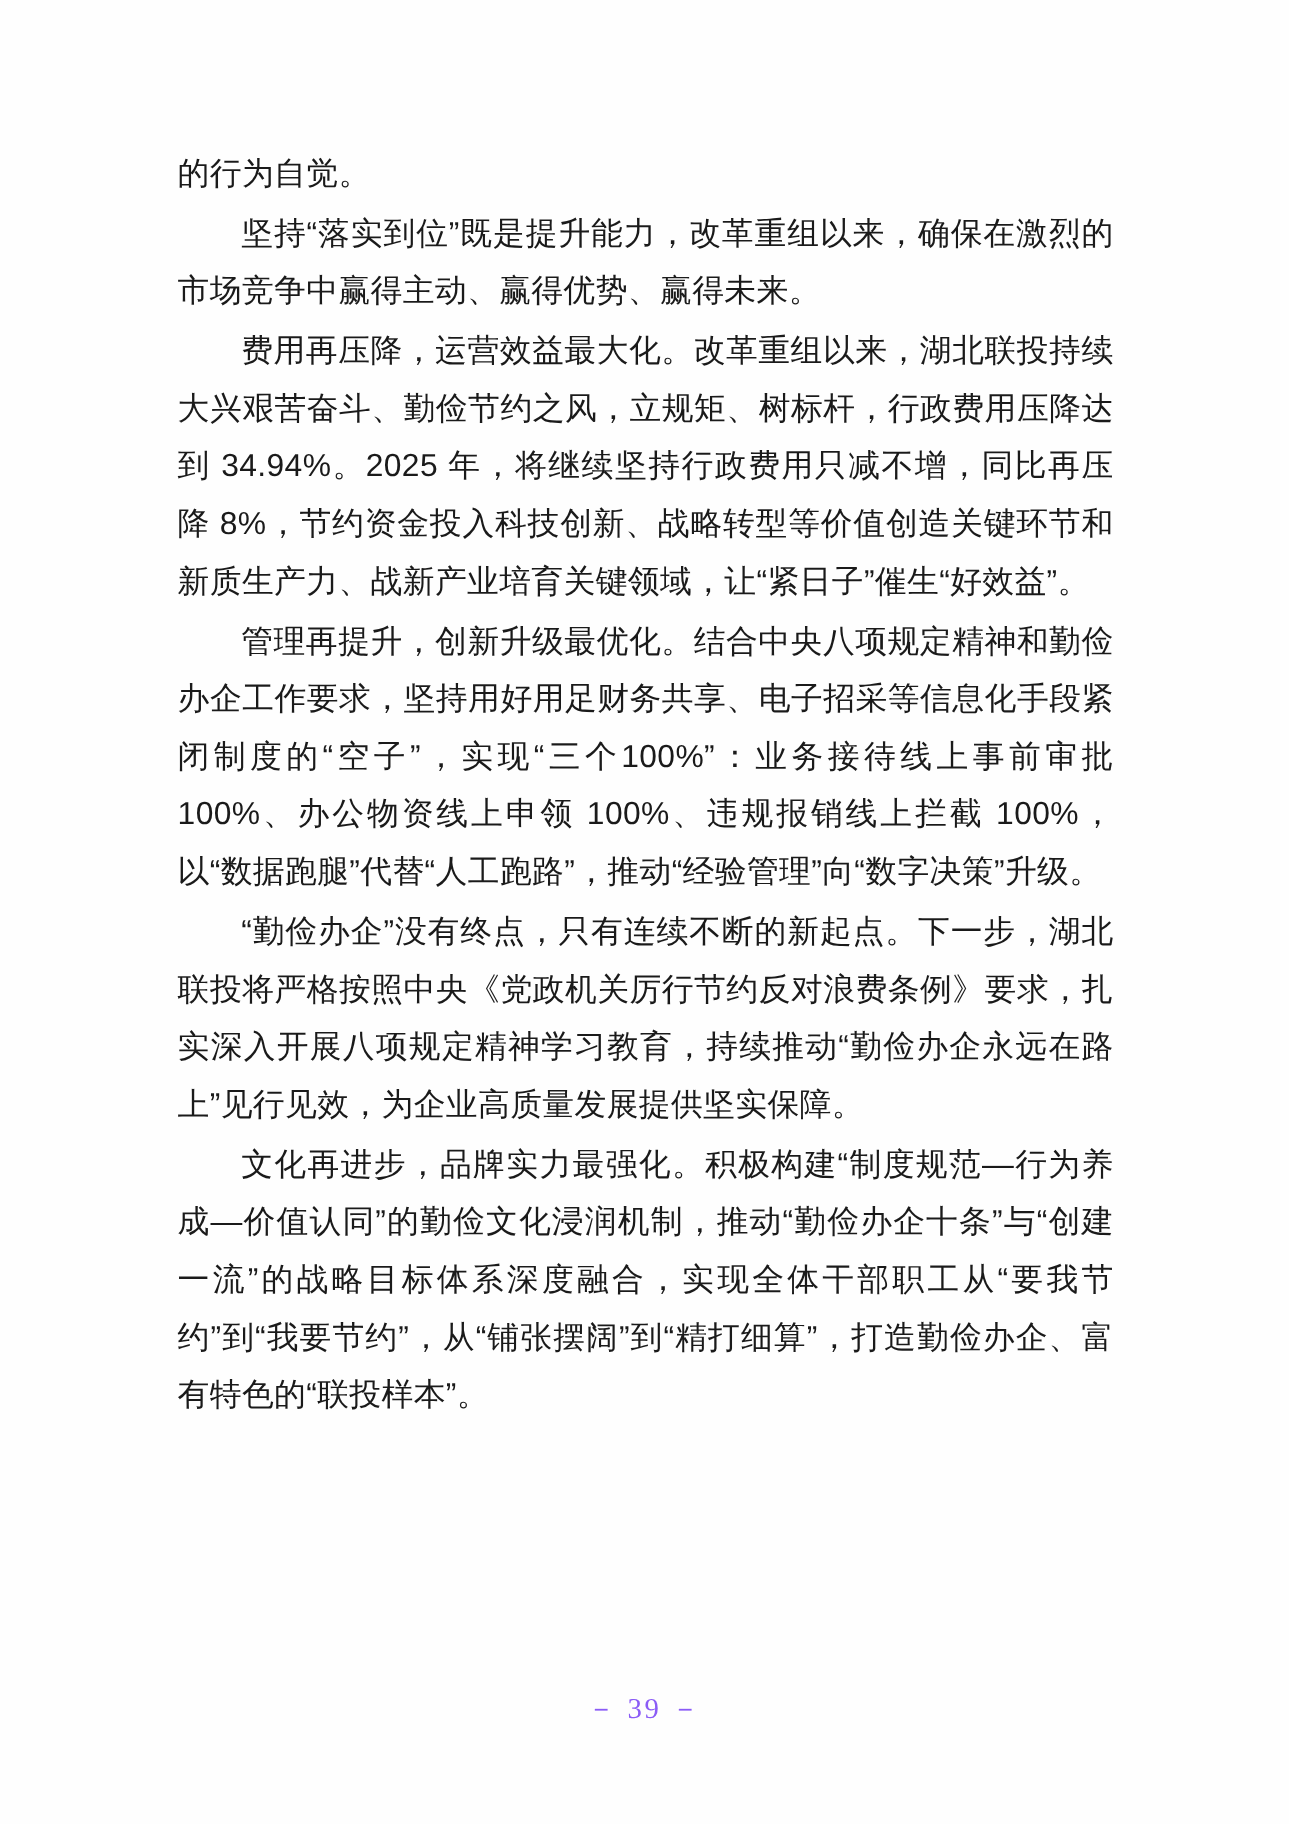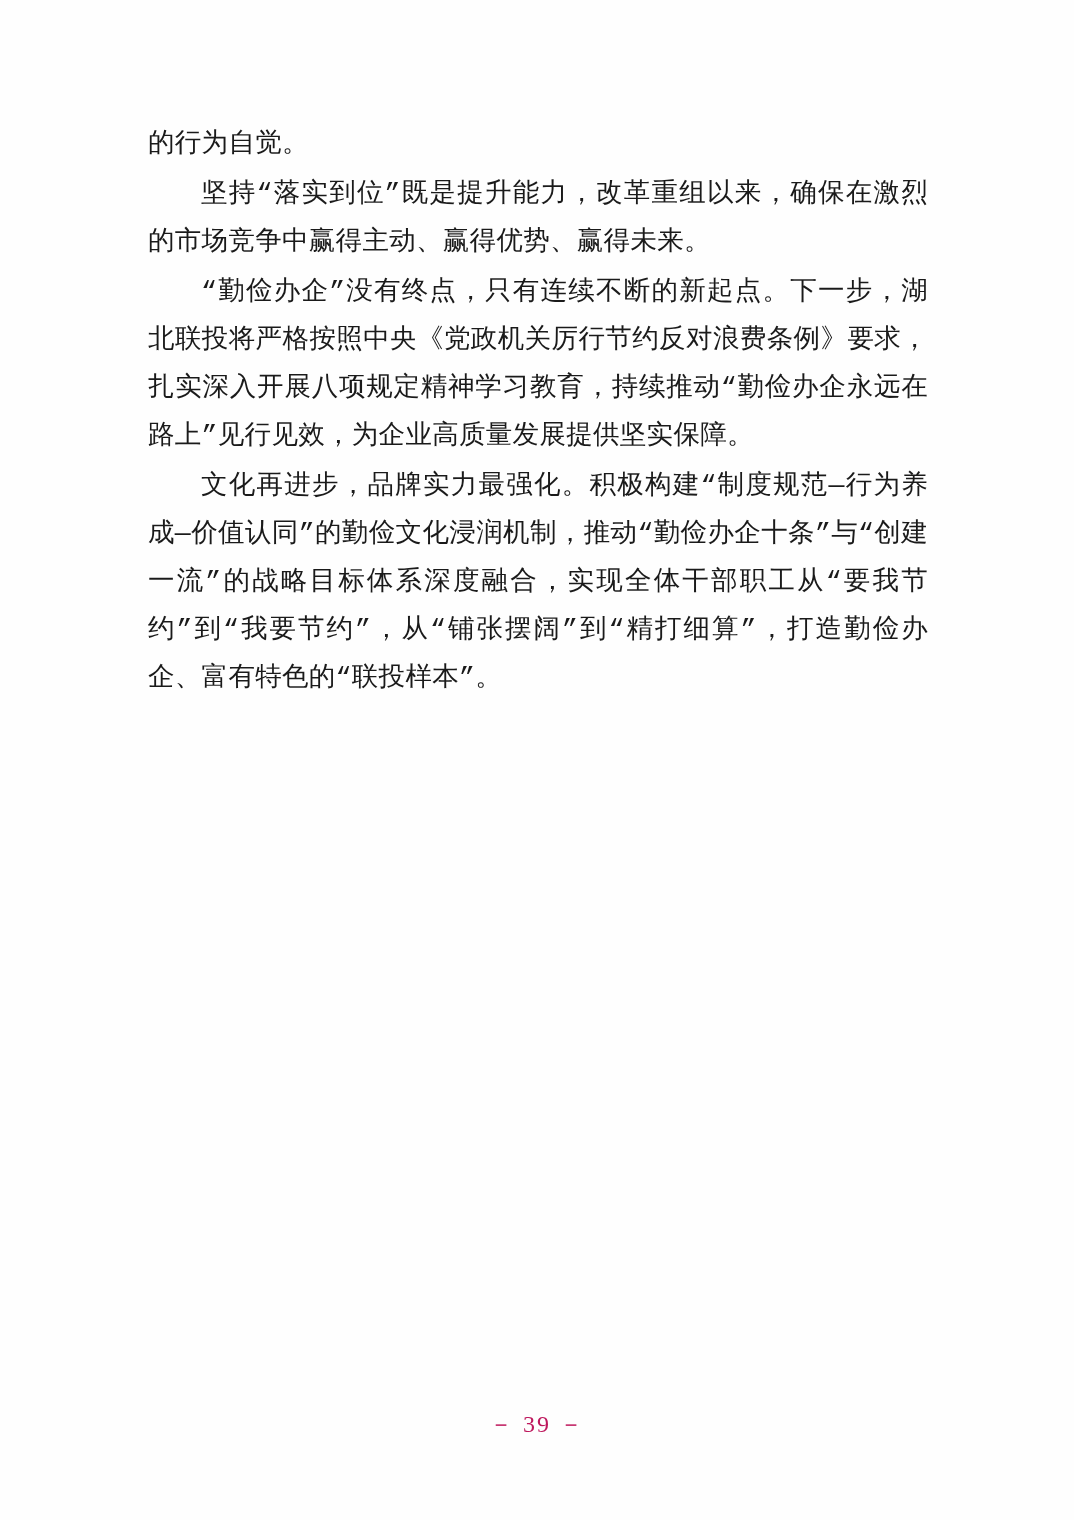--- a/index.html
+++ b/index.html
@@ -29,41 +29,43 @@
     top: 120px;
     width: 780px;
   }
   p.para {
     margin: 0 0 2px 0;
     font-size: 26.5px;
     line-height: 48px;
     text-align: justify;
     text-justify: inter-ideograph;
     letter-spacing: 0.3px;
-    font-family: Liberation Mono, monospace;
+    font-family: Liberation Sans, sans-serif;
   }
   p.indent {
     text-indent: 2em;
   }
   .footer {
     position: absolute;
     left: 0;
     top: 1408px;
     width: 1074px;
     text-align: center;
     font-size: 24px;
     font-family: "Liberation Serif", "DejaVu Serif", serif;
     letter-spacing: 2px;
-    color: #be185d;
+    color: #8b5cf6;
   }
 </style>
 </head>
 <body>
 
 <div class="page">
   <div class="content">
     <p class="para">的行为自觉。</p>
     <p class="para indent">坚持“落实到位”既是提升能力，改革重组以来，确保在激烈的市场竞争中赢得主动、赢得优势、赢得未来。</p>
+    <p class="para indent">费用再压降，运营效益最大化。改革重组以来，湖北联投持续大兴艰苦奋斗、勤俭节约之风，立规矩、树标杆，行政费用压降达到 34.94%。2025 年，将继续坚持行政费用只减不增，同比再压降 8%，节约资金投入科技创新、战略转型等价值创造关键环节和新质生产力、战新产业培育关键领域，让“紧日子”催生“好效益”。</p>
+    <p class="para indent">管理再提升，创新升级最优化。结合中央八项规定精神和勤俭办企工作要求，坚持用好用足财务共享、电子招采等信息化手段紧闭制度的“空子”，实现“三个100%”：业务接待线上事前审批 100%、办公物资线上申领 100%、违规报销线上拦截 100%，以“数据跑腿”代替“人工跑路”，推动“经验管理”向“数字决策”升级。</p>
     <p class="para indent">“勤俭办企”没有终点，只有连续不断的新起点。下一步，湖北联投将严格按照中央《党政机关厉行节约反对浪费条例》要求，扎实深入开展八项规定精神学习教育，持续推动“勤俭办企永远在路上”见行见效，为企业高质量发展提供坚实保障。</p>
     <p class="para indent">文化再进步，品牌实力最强化。积极构建“制度规范—行为养成—价值认同”的勤俭文化浸润机制，推动“勤俭办企十条”与“创建一流”的战略目标体系深度融合，实现全体干部职工从“要我节约”到“我要节约”，从“铺张摆阔”到“精打细算”，打造勤俭办企、富有特色的“联投样本”。</p>
   </div>
   <div class="footer">－ 39 －</div>
 </div>
 
 </body></html>

